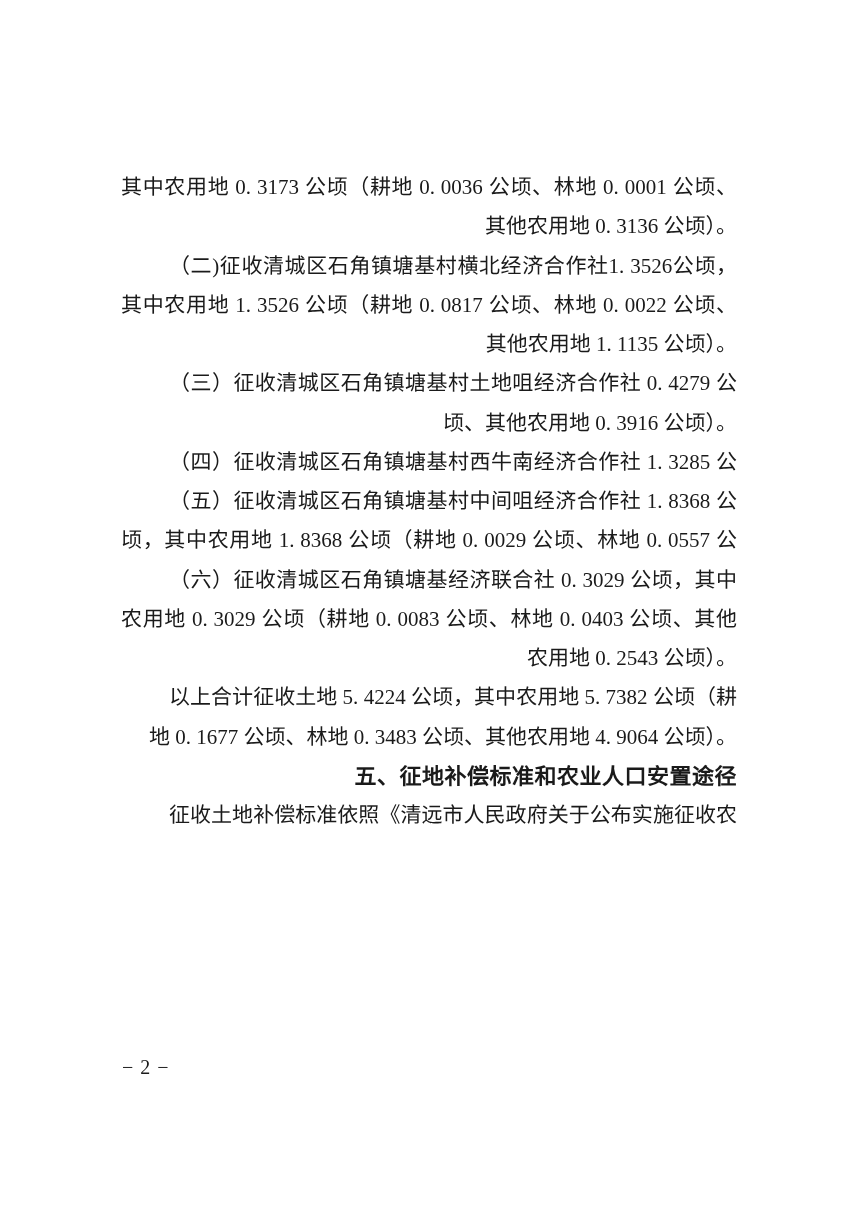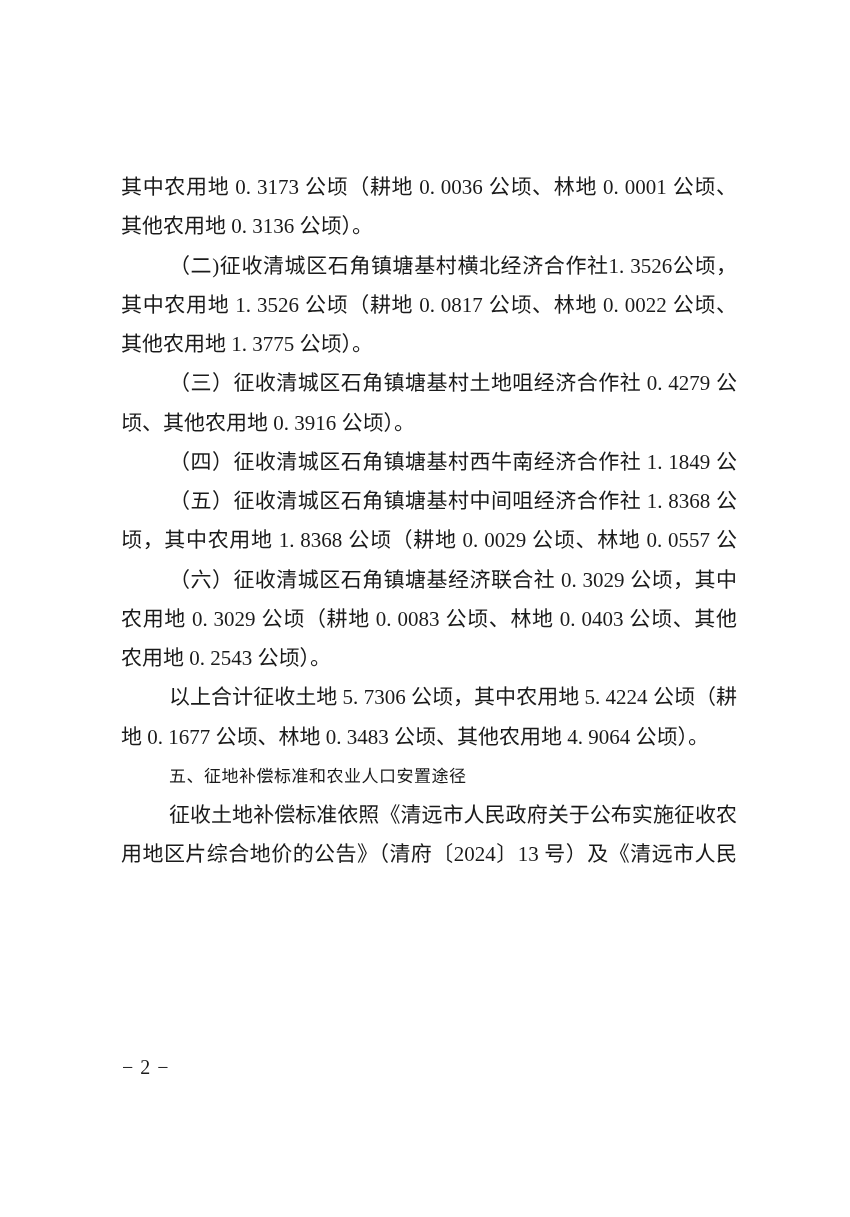--- a/index.html
+++ b/index.html
@@ -22,32 +22,32 @@
     top: 168px;
     width: 616px;
   }
   .line {
     height: 39.25px;
     line-height: 39.25px;
     font-size: 21px;
     white-space: normal;
     word-break: keep-all;
     overflow: hidden;
-    text-align: left;
+    text-align: right;
   }
   .line.fill {
     text-align: justify;
     text-align-last: justify;
   }
   .line.indent {
     padding-left: 48px;
   }
   .line.bold {
-    font-weight: 400;
-    font-size: 17px;
+    font-weight: 700;
+    font-size: 22px;
     letter-spacing: 0.5px;
   }
   .page-number {
     position: absolute;
     left: 122px;
     top: 1053px;
     font-size: 20px;
     line-height: 28px;
     color: #1a1a1a;
     letter-spacing: 1px;
@@ -56,29 +56,28 @@
 </head>
 <body>
 
 <div class="page">
   <div class="text-block" id="text-block">
 
   <div class="line fill">其中农用地 0. 3173 公顷（耕地 0. 0036 公顷、林地 0. 0001 公顷、</div>
       <div class="line">其他农用地 0. 3136 公顷）。</div>
       <div class="line indent fill">（二)征收清城区石角镇塘基村横北经济合作社1. 3526公顷，</div>
       <div class="line fill">其中农用地 1. 3526 公顷（耕地 0. 0817 公顷、林地 0. 0022 公顷、</div>
-      <div class="line">其他农用地 1. 3775 公顷）。</div>
+      <div class="line">其他农用地 1. 1135 公顷）。</div>
       <div class="line indent fill">（三）征收清城区石角镇塘基村土地咀经济合作社 0. 4279 公</div>
       <div class="line">顷、其他农用地 0. 3916 公顷）。</div>
-      <div class="line indent fill">（四）征收清城区石角镇塘基村西牛南经济合作社 1. 1849 公</div>
+      <div class="line indent fill">（四）征收清城区石角镇塘基村西牛南经济合作社 1. 3285 公</div>
       <div class="line indent fill">（五）征收清城区石角镇塘基村中间咀经济合作社 1. 8368 公</div>
       <div class="line fill">顷，其中农用地 1. 8368 公顷（耕地 0. 0029 公顷、林地 0. 0557 公</div>
       <div class="line indent fill">（六）征收清城区石角镇塘基经济联合社 0. 3029 公顷，其中</div>
       <div class="line fill">农用地 0. 3029 公顷（耕地 0. 0083 公顷、林地 0. 0403 公顷、其他</div>
       <div class="line">农用地 0. 2543 公顷）。</div>
-      <div class="line indent fill">以上合计征收土地 5. 7306 公顷，其中农用地 5. 4224 公顷（耕</div>
+      <div class="line indent fill">以上合计征收土地 5. 4224 公顷，其中农用地 5. 7382 公顷（耕</div>
       <div class="line">地 0. 1677 公顷、林地 0. 3483 公顷、其他农用地 4. 9064 公顷）。</div>
       <div class="line indent bold">五、征地补偿标准和农业人口安置途径</div>
       <div class="line indent fill">征收土地补偿标准依照《清远市人民政府关于公布实施征收农</div>
-      <div class="line fill">用地区片综合地价的公告》（清府〔2024〕13 号）及《清远市人民</div>
     </div>
   <div class="page-number">− 2 −</div>
 </div>
 
 </body></html>

